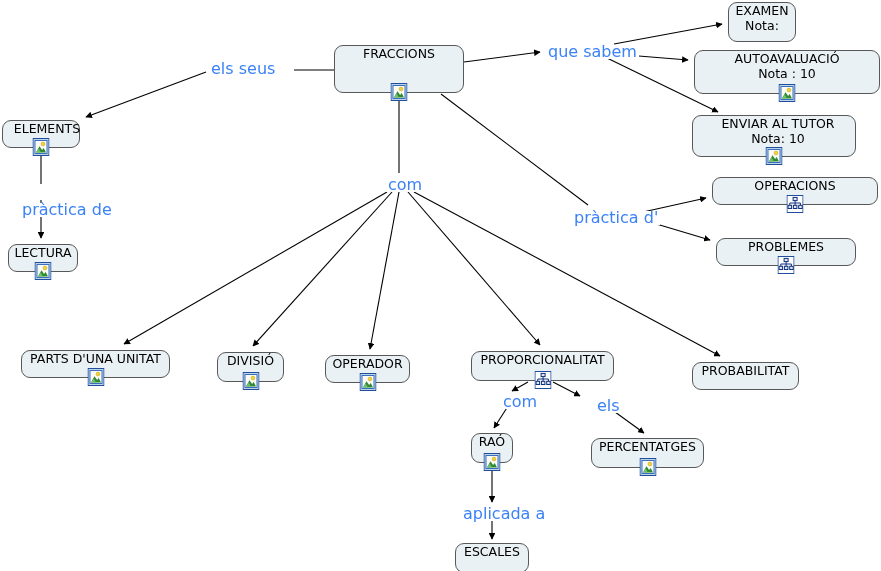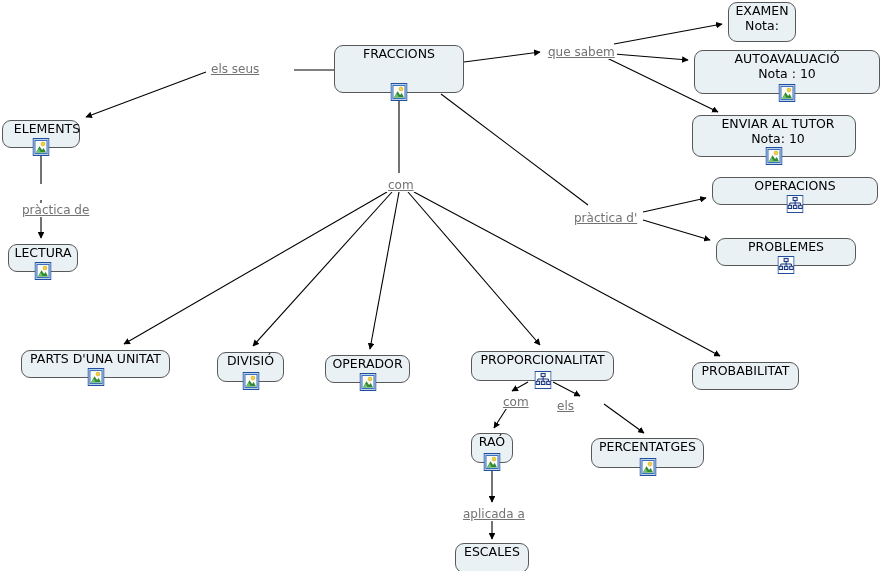--- a/index.html
+++ b/index.html
@@ -44,28 +44,27 @@
     position: absolute;
     bottom: -9px;
     left: 50%;
     transform: translateX(-50%);
     width: 17px;
     height: 18px;
     z-index: 5;
   }
   .edge-label {
     position: absolute;
-    font-size: 12px;
+    font-size: 16px;
     line-height: 14px;
-    color: #737373;
+    color: #3b82f6;
     white-space: nowrap;
     background: #ffffff;
     padding: 0 2px;
     z-index: 4;
-    text-decoration: underline;
   }
 </style>
 </head>
 <body>
 
 <div id="canvas">
   <svg id="edge-layer" viewBox="0 0 881 571" xmlns="http://www.w3.org/2000/svg">
     <defs>
       <marker id="arrow" viewBox="0 0 10 10" refX="9" refY="5" markerWidth="6" markerHeight="6" orient="auto-start-reverse">
         <path d="M 0 0 L 10 5 L 0 10 z" fill="#000000"></path>
@@ -245,16 +244,16 @@
         <span>ESCALES</span>
       </div>
     </div>
   <div id="label-layer">
       <div class="edge-label" style="left: 209px; top: 62px;">els seus</div>
       <div class="edge-label" style="left: 546px; top: 45px;">que sabem</div>
       <div class="edge-label" style="left: 4px; top: 203px; margin-left: 16px;">pràctica de</div>
       <div class="edge-label" style="left: 386px; top: 178px;">com</div>
       <div class="edge-label" style="left: 572px; top: 211px;">pràctica d'</div>
       <div class="edge-label" style="left: 501px; top: 395px;">com</div>
-      <div class="edge-label" style="left: 555px; top: 399px;">els</div>
+      <div class="edge-label" style="left: 595px; top: 399px;">els</div>
       <div class="edge-label" style="left: 461px; top: 507px;">aplicada a</div>
     </div>
 </div>
 
 </body></html>

